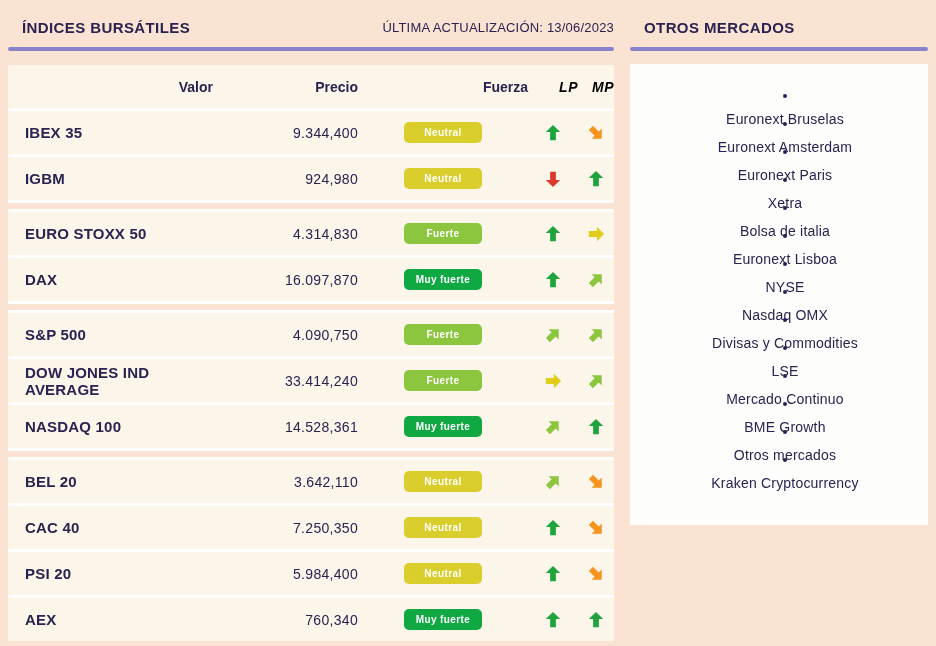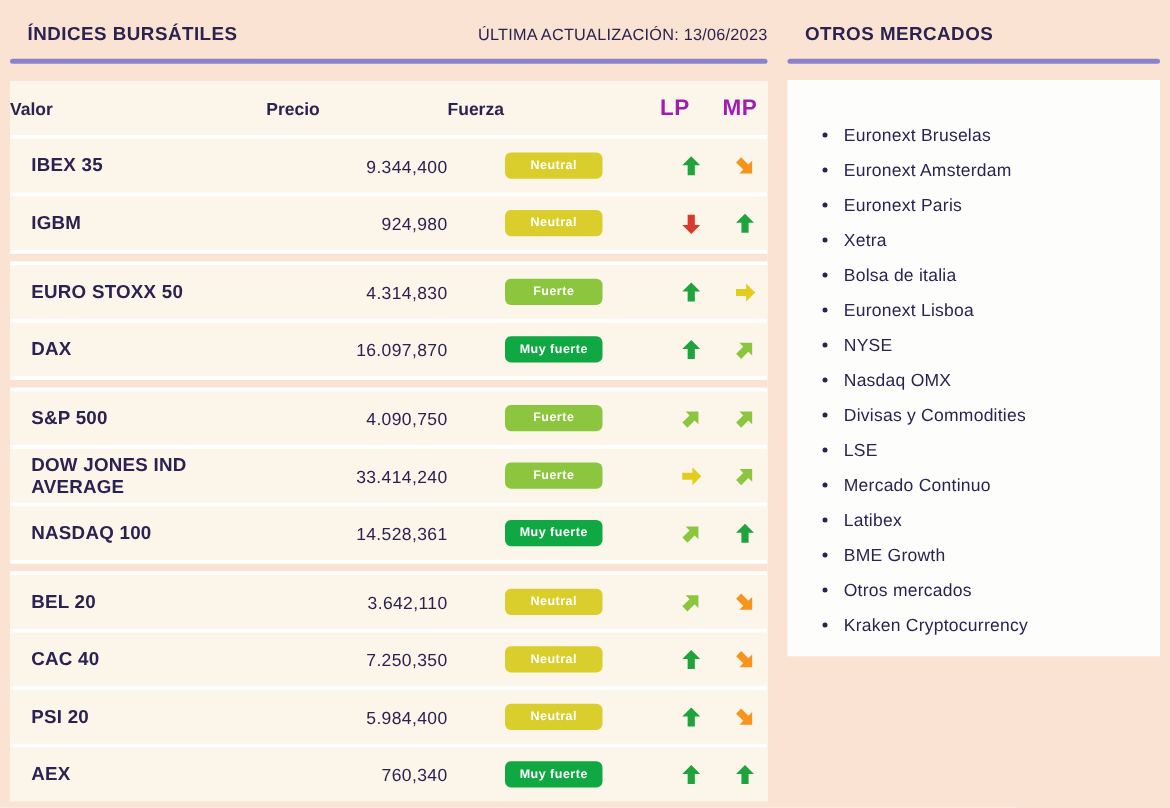--- a/index.html
+++ b/index.html
@@ -26,22 +26,22 @@
   .underline { margin-top: 5px; height: 4px; background: #8A83C9; border-radius: 2px; }
 
   .table { margin-top: 14px; display: flex; flex-direction: column; gap: 3px; background: #FFFFFF; }
   .row {
     display: grid;
     grid-template-columns: 205px 145px 170px 50px 36px;
     align-items: center;
     height: 43px;
     background: #FBF5EA;
   }
-  .header-row .cell { font-weight: bold; font-size: 14px; text-align: left; }
-  .header-row .lpmp { color: #a21caf; font-size: 18px; letter-spacing: 0.5px; }
+  .header-row .cell { font-weight: bold; font-size: 14px; text-align: right; }
+  .header-row .lpmp { color: #000000; font-size: 14px; letter-spacing: 0.5px; font-style: italic; }
   .cell.name { padding-left: 17px; font-weight: bold; font-size: 15px; letter-spacing: 0.2px; text-align: left; }
   .cell.price { text-align: right; font-size: 14px; letter-spacing: 0.3px; }
   .cell.badge-cell, .cell.arrow { display: flex; justify-content: center; align-items: center; }
   .badge {
     display: inline-flex; justify-content: center; align-items: center;
     width: 78px; height: 21px; border-radius: 5px;
     color: #FFFFFF; font-size: 10px; font-weight: bold; letter-spacing: 0.4px;
   }
   .group-sep { height: 6px; background: #FAE3D2; }
   .arrow svg { display: block; }
@@ -49,21 +49,21 @@
   
   .right-section { position: absolute; left: 630px; top: 12px; width: 298px; }
   .card {
     margin-top: 13px; width: 298px; height: 461px; box-sizing: border-box;
     background: #FDFDFC; padding: 30px 16px 16px 28px;
   }
   .market-list { list-style: none; margin: 0; padding: 0; }
   .market-list li {
     display: flex; align-items: center; gap: 13px;
     font-size: 14px; letter-spacing: 0.2px; color: #2A2250;
-    height: 28px; cursor: pointer;
+    height: 28px; cursor: pointer; flex-direction: column;
   }
   .bullet { width: 4px; height: 4px; border-radius: 50%; background: #2A2250; flex: 0 0 auto; }
 </style>
 </head>
 <body>
 
 <div class="layout">
 
   <section class="left-section">
     <div class="section-header">
@@ -320,24 +320,20 @@
           <li>
             <span class="bullet"></span>
             <span>LSE</span>
           </li>
           <li>
             <span class="bullet"></span>
             <span>Mercado Continuo</span>
           </li>
           <li>
             <span class="bullet"></span>
-            <span>Latibex</span>
-          </li>
-          <li>
-            <span class="bullet"></span>
             <span>BME Growth</span>
           </li>
           <li>
             <span class="bullet"></span>
             <span>Otros mercados</span>
           </li>
           <li>
             <span class="bullet"></span>
             <span>Kraken Cryptocurrency</span>
           </li>

